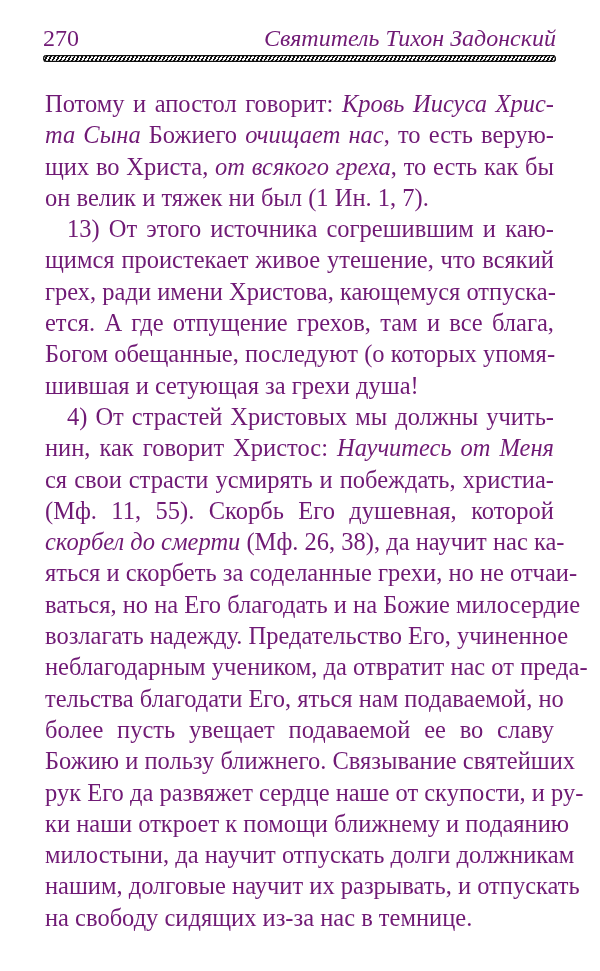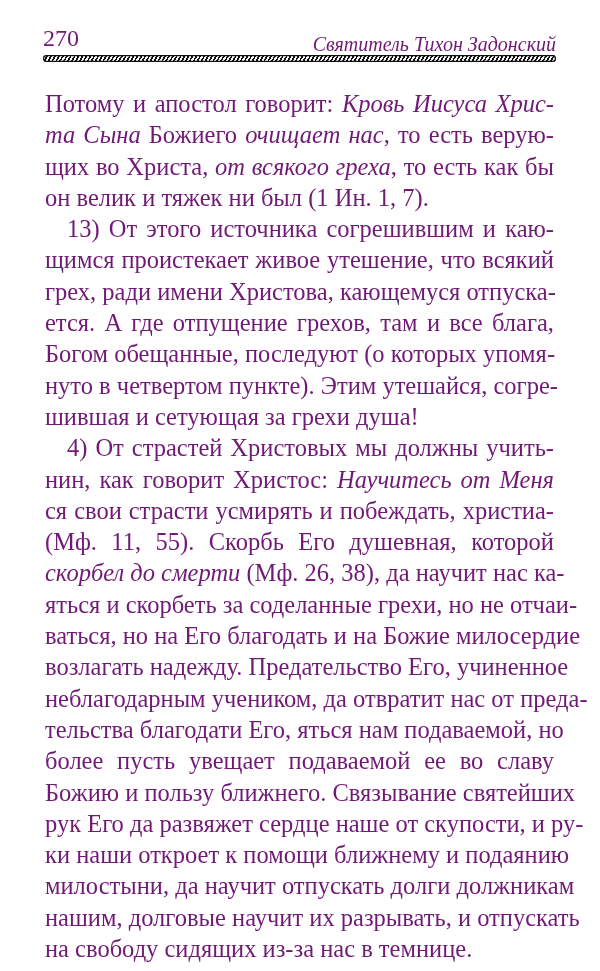--- a/index.html
+++ b/index.html
@@ -1,21 +1,21 @@
 <!DOCTYPE html>
 <html><head>
 <meta charset="utf-8">
 <style>
   html, body { margin: 0; padding: 0; background: #ffffff; }
   body { width: 600px; height: 971px; position: relative; overflow: hidden; }
   .page { position: absolute; left: 0; top: 0; width: 600px; height: 971px; color: #701a75;
     font-family: "Liberation Serif", "DejaVu Serif", serif; }
   .header { position: absolute; left: 43px; top: 22px; width: 513px; height: 30px; }
   .page-number { position: absolute; left: 0; top: 2px; font-size: 24px; line-height: 28px; }
-  .running-title { position: absolute; right: 0; top: 8px; font-size: 20px; line-height: 28px; font-style: italic; text-align: center; }
+  .running-title { position: absolute; right: 0; top: 2px; font-size: 24px; line-height: 28px; font-style: italic; text-align: center; }
   .rule { position: absolute; left: 43px; top: 55px; width: 513px; height: 7px;
     border-radius: 4px;
     background:
       repeating-linear-gradient(120deg, #111 0 1.6px, #fff 1.6px 3.4px);
     box-shadow: inset 0 0 0 1.2px #111; }
   .body-text { position: absolute; left: 45px; top: 88px; width: 509px; font-size: 24.5px; line-height: 31.3px;
     text-align: justify; }
   .line { display: block; white-space: nowrap; text-align-last: justify; text-align: justify; height: 31.3px; }
   .line.last { text-align-last: left; }
   .line.indent { padding-left: 22px; }
@@ -33,21 +33,20 @@
   <div class="body-text" id="body-text">
       <span class="line"><span>Потому и апостол говорит: </span><span class="it">Кровь Иисуса Хрис-</span></span>
       <span class="line"><span class="it">та Сына</span><span> Божиего </span><span class="it">очищает нас</span><span>, то есть верую-</span></span>
       <span class="line"><span>щих во Христа, </span><span class="it">от всякого греха</span><span>, то есть как бы</span></span>
       <span class="line last"><span>он велик и тяжек ни был (1 Ин. 1, 7).</span></span>
       <span class="line indent"><span>13) От этого источника согрешившим и каю-</span></span>
       <span class="line"><span>щимся проистекает живое утешение, что всякий</span></span>
       <span class="line"><span>грех, ради имени Христова, кающемуся отпуска-</span></span>
       <span class="line"><span>ется. А где отпущение грехов, там и все блага,</span></span>
       <span class="line"><span>Богом обещанные, последуют (о которых упомя-</span></span>
-      <span class="line"><span>нуто в четвертом пункте). Этим утешайся, согре-</span></span>
       <span class="line last"><span>шившая и сетующая за грехи душа!</span></span>
       <span class="line indent"><span>4) От страстей Христовых мы должны учить-</span></span>
       <span class="line"><span>нин, как говорит Христос: </span><span class="it">Научитесь от Меня</span></span>
       <span class="line"><span>ся свои страсти усмирять и побеждать, христиа-</span></span>
       <span class="line"><span>(Мф. 11, 55). Скорбь Его душевная, которой</span></span>
       <span class="line"><span class="it">скорбел до смерти</span><span> (Мф. 26, 38), да научит нас ка-</span></span>
       <span class="line"><span>яться и скорбеть за соделанные грехи, но не отчаи-</span></span>
       <span class="line"><span>ваться, но на Его благодать и на Божие милосердие</span></span>
       <span class="line"><span>возлагать надежду. Предательство Его, учиненное</span></span>
       <span class="line"><span>неблагодарным учеником, да отвратит нас от преда-</span></span>

